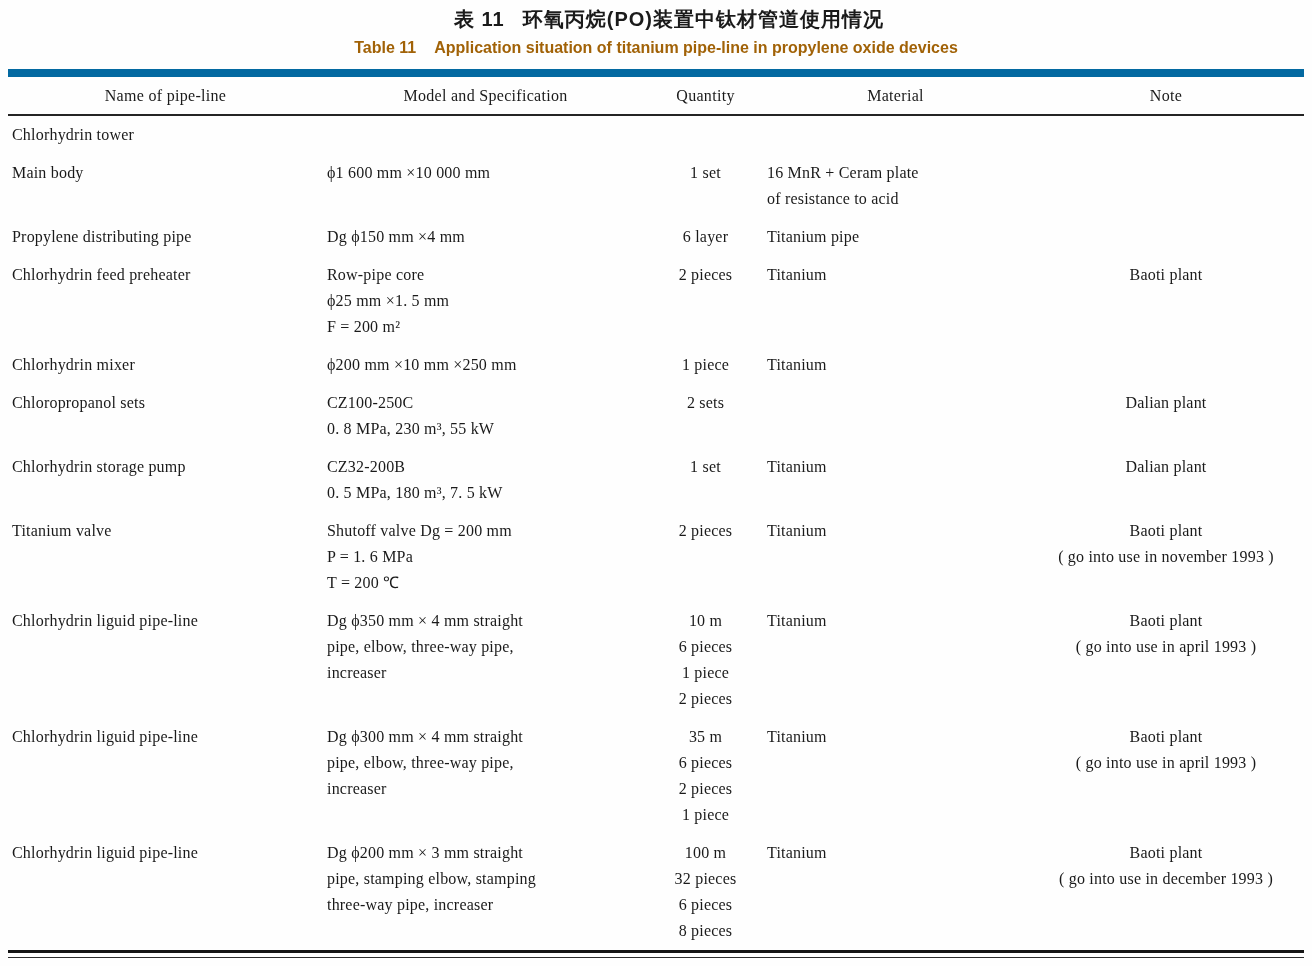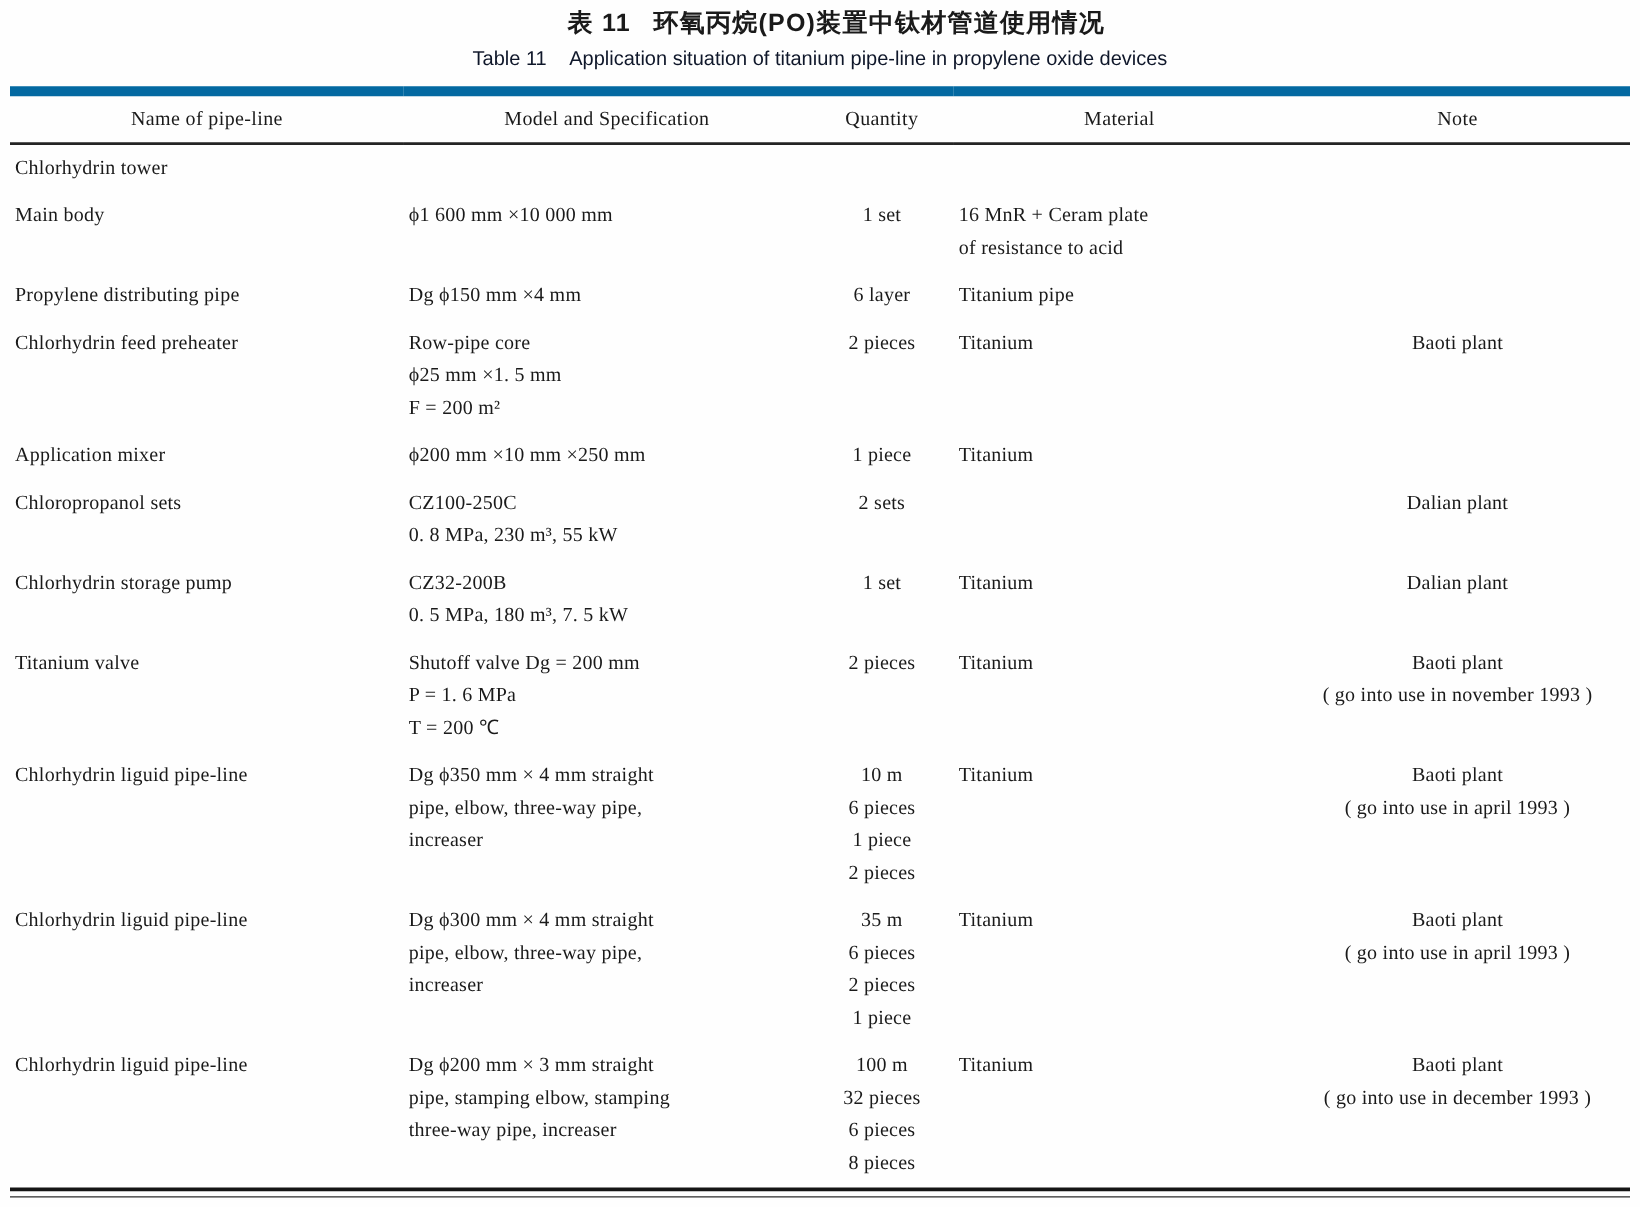--- a/index.html
+++ b/index.html
@@ -24,25 +24,25 @@
     font-family: "Liberation Sans", "DejaVu Sans", sans-serif;
     font-weight: bold;
     font-size: 20px;
     letter-spacing: 1px;
     line-height: 26px;
     margin-left: 26px;
   }
   .title-zh .gap, .title-en .gap { display: inline-block; width: 18px; }
   .title-en {
     font-family: "Liberation Sans", "DejaVu Sans", sans-serif;
-    font-weight: normal;
+    font-weight: bold;
     font-size: 16px;
     line-height: 24px;
     margin-top: 4px;
-    color: #0f172a;
+    color: #a16207;
   }
   .tablewrap {
     margin: 0 8px;
   }
   table.datatable {
     width: 1296px;
     border-collapse: collapse;
     table-layout: fixed;
     margin-top: 9px;
     border-top: 8px solid #0369a1;
@@ -135,21 +135,21 @@
         <tr>
           <td class="c-name">Chlorhydrin feed preheater</td>
           <td class="c-model">Row-pipe core
 ϕ25 mm ×1. 5 mm
 F = 200 m²</td>
           <td class="c-qty">2 pieces</td>
           <td class="c-mat">Titanium</td>
           <td class="c-note">Baoti plant</td>
         </tr>
         <tr>
-          <td class="c-name">Application mixer</td>
+          <td class="c-name">Chlorhydrin mixer</td>
           <td class="c-model">ϕ200 mm ×10 mm ×250 mm</td>
           <td class="c-qty">1 piece</td>
           <td class="c-mat">Titanium</td>
           <td class="c-note"></td>
         </tr>
         <tr>
           <td class="c-name">Chloropropanol sets</td>
           <td class="c-model">CZ100-250C
 0. 8 MPa, 230 m³, 55 kW</td>
           <td class="c-qty">2 sets</td>

